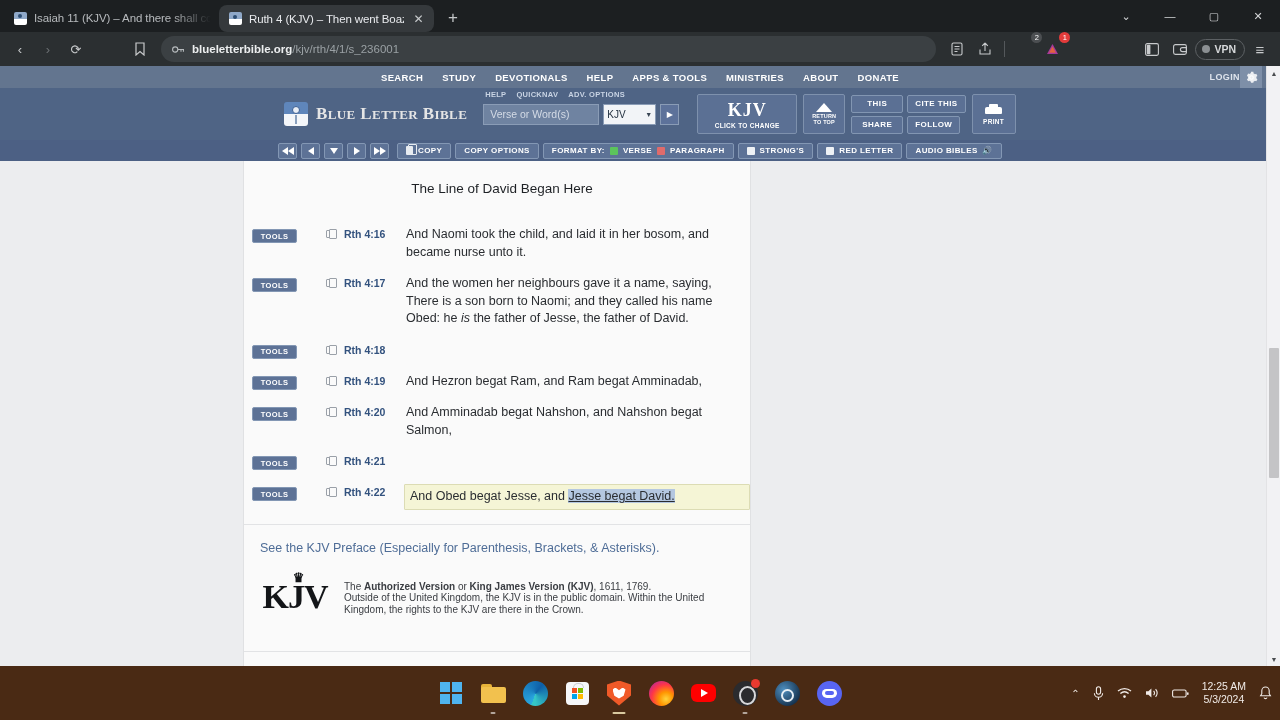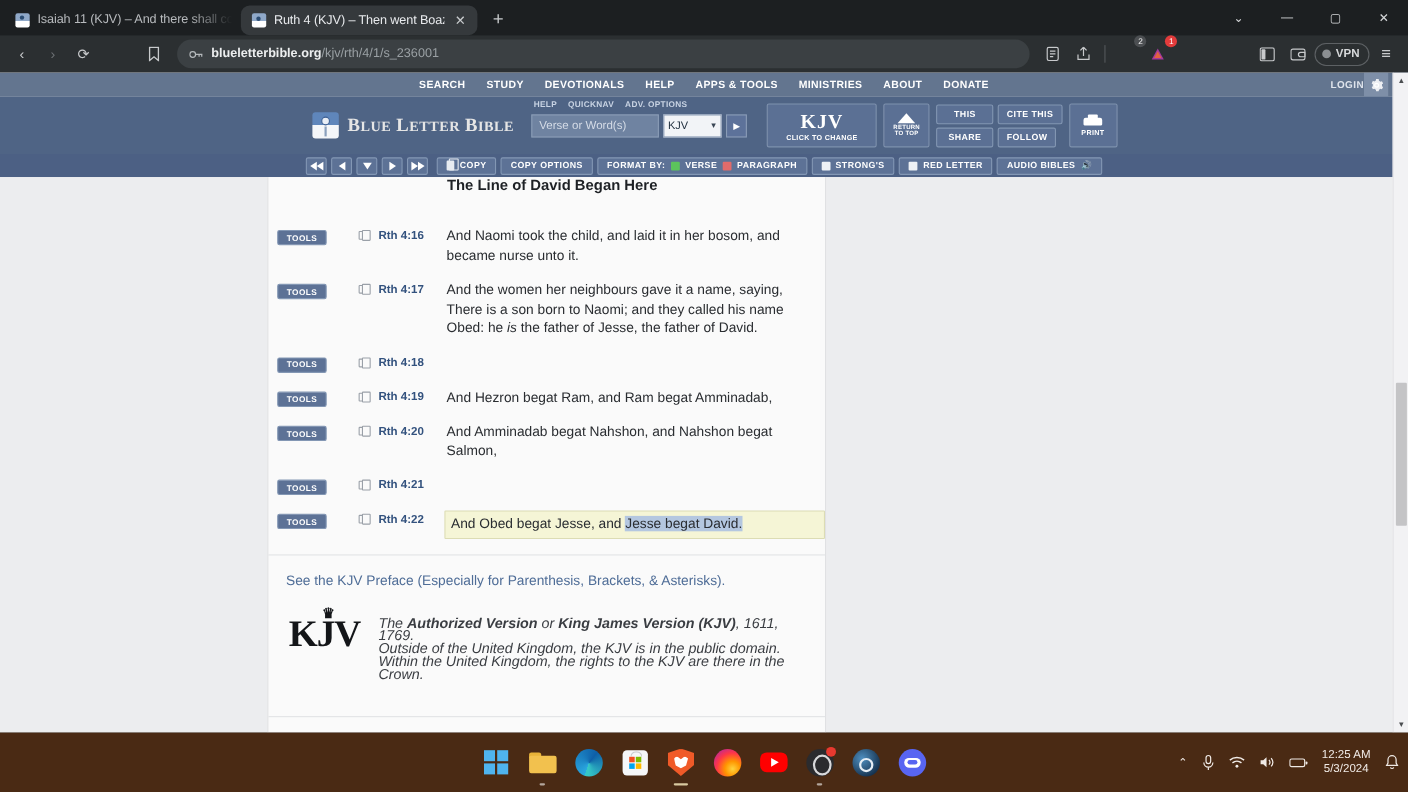--- a/index.html
+++ b/index.html
@@ -263,22 +263,22 @@
   
   .pagebody {
     position: absolute; left: 0; right: 0; top: 95px; bottom: 0;
     background: #ecedef; overflow: hidden;
   }
   .paper {
     position: absolute; left: 243px; top: 0; width: 508px; bottom: 0;
     background: #fafafa; border-left: 1px solid #e0e1e3; border-right: 1px solid #e0e1e3;
   }
   .chapter-title {
-    text-align: center; font-size: 13.5px; font-weight: bold; color: #1e2125;
-    padding-left: 10px;
+    text-align: center; font-size: 13.5px; font-weight: normal; color: #1e2125;
+    padding-top: 20px; padding-left: 10px;
   }
   .verses { margin-top: 30px; }
   .verse-row { display: flex; align-items: flex-start; margin-bottom: 14px; }
   .tools-badge {
     flex: 0 0 auto; width: 45px; height: 14px; margin-left: 8px; margin-top: 3px;
     background: #5d7296; border: 1px solid #8397b4; border-radius: 2px;
     color: #fff; font-size: 7.5px; font-weight: bold; letter-spacing: 0.4px;
     display: flex; align-items: center; justify-content: center;
   }
   .vcopy {
@@ -299,38 +299,38 @@
   .vtext {
     flex: 1; font-size: 12.5px; line-height: 17.5px; color: #2a2d31;
     margin-left: 8px; padding-right: 14px;
   }
   .vtext i { font-style: italic; }
   .pilcrow { color: #4c5156; margin-right: 3px; }
   .verse-row.hl .vtext {
     background: #f5f5d6; border: 1px solid #dcdcb4; margin-left: 6px;
     padding: 3px 24px 3px 5px; border-radius: 1px; position: relative;
   }
-  .sel { background: #b4c7e0; }
+  .sel { background: #b4c7e0; text-decoration: underline; }
 
   .divider { margin: 9px 0 0 0; border-top: 1px solid #e2e3e5; }
   .preface-link {
     margin-top: 16px; padding-left: 16px;
     font-size: 12.5px; color: #4f6d97;
   }
   .kjv-foot { display: flex; gap: 14px; margin-top: 22px; padding-left: 16px; padding-right: 14px; }
   .kjv-mark {
     flex: 0 0 auto; width: 70px; text-align: center; position: relative;
     font-family: "Liberation Serif", serif; font-size: 34px; font-weight: bold;
     color: #131518; letter-spacing: -1px; line-height: 40px;
   }
   .crown {
     position: absolute; left: 29px; top: -3px; width: 18px; height: 8px; color: #131518;
     font-size: 13px; line-height: 8px;
   }
-  .kjv-copy { font-size: 13px; line-height: 11.5px; color: #3a3d42; padding-top: 4px; font-style: italic; }
+  .kjv-copy { font-size: 10px; line-height: 11.5px; color: #3a3d42; padding-top: 4px; }
   .kjv-copy b { font-weight: bold; }
   .kjv-copy a { color: #5d7ba3; }
   .footline { position: absolute; left: 0; right: 0; bottom: 14px; border-top: 1px solid #e2e3e5; }
 
   
   .pagescroll {
     position: absolute; right: 0; top: 0; bottom: 0; width: 14px;
     background: #f2f2f4; border-left: 1px solid #e3e3e5;
   }
   .ps-arrow {

